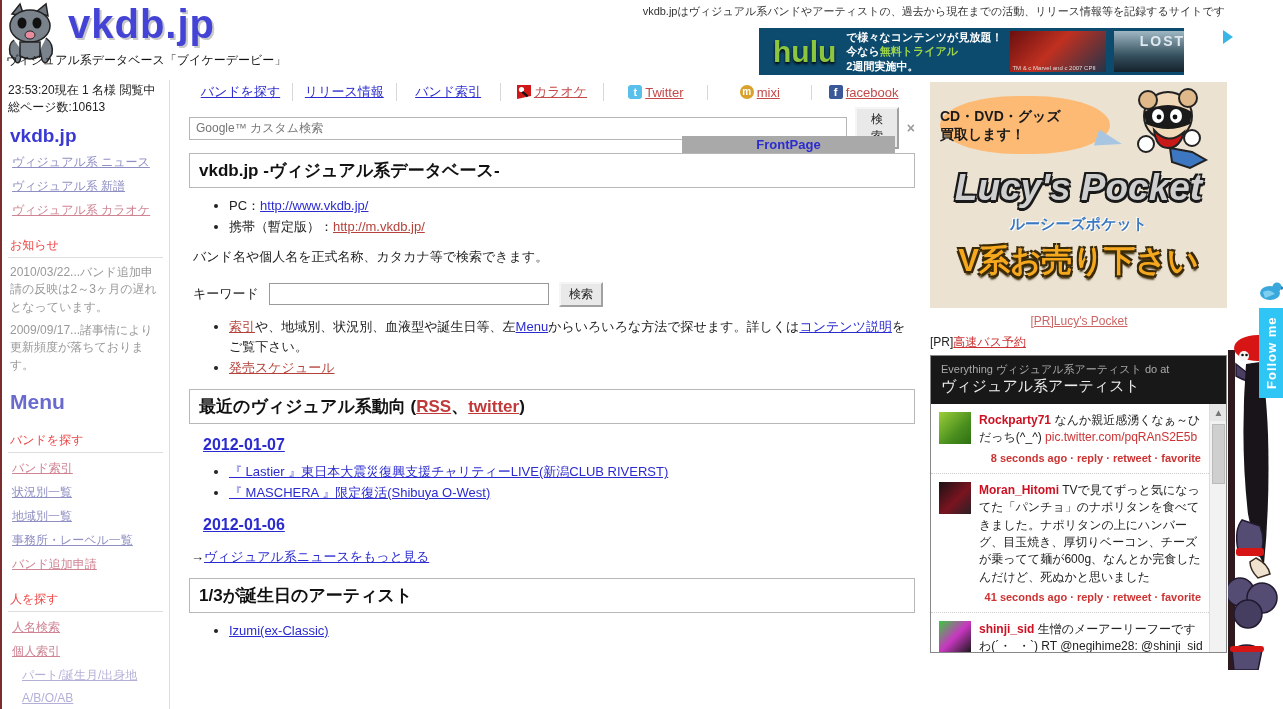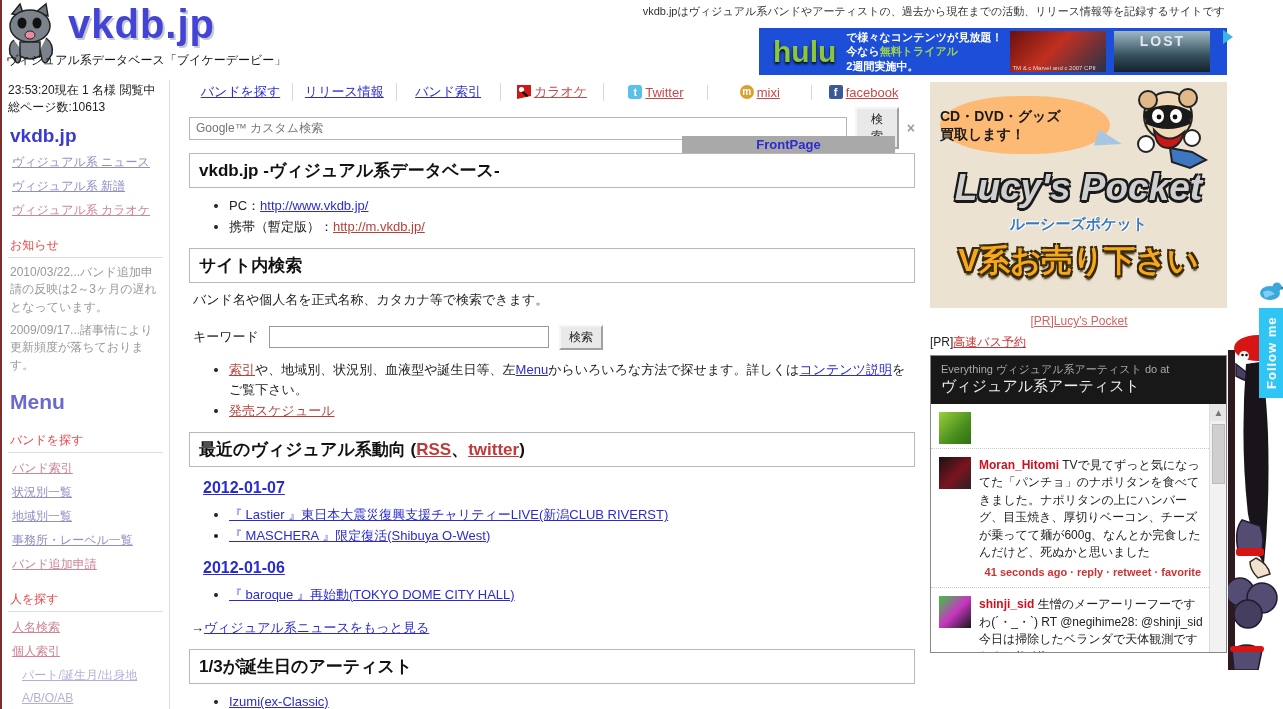--- a/index.html
+++ b/index.html
@@ -8,21 +8,21 @@
   .page { position:relative; width:1283px; height:709px; border-left:2px solid #7b2d2d; overflow:hidden; background:#fff; }
 
   
   .header { position:absolute; top:0; left:0; width:100%; height:78px; background:#fff; }
   .cat-logo { position:absolute; top:2px; left:4px; width:56px; height:62px; }
   .brand { position:absolute; top:2px; left:66px; font-size:40px; font-weight:bold; color:#4343d6; text-shadow:2px 2px 0 #c9c9c9; letter-spacing:1px; }
   .brand-sub { position:absolute; top:52px; left:4px; font-size:12px; color:#111; }
   .tagline { position:absolute; top:4px; right:58px; font-size:11px; color:#333; }
 
   
-  .hulu { position:absolute; top:28px; left:757px; width:468px; height:47px; background:#1d4ed8; display:flex; align-items:center; overflow:hidden; }
+  .hulu { position:absolute; top:28px; left:757px; width:425px; height:47px; background:#0c4a6e; display:flex; align-items:center; overflow:hidden; }
   .hulu-brand { font-size:30px; font-weight:bold; color:#8cc63f; margin:0 10px 0 14px; text-shadow:0 2px 3px #000; }
   .hulu-copy { font-size:11px; line-height:1.3; color:#fff; font-weight:bold; white-space:nowrap; }
   .hulu-copy .em { color:#9ed44c; }
   .hulu-thumb { width:96px; height:41px; margin-left:8px; position:relative; flex:none; }
   .thumb1 { background:linear-gradient(135deg,#6a1010 0%,#c03020 45%,#24344a 100%); }
   .thumb2 { background:linear-gradient(180deg,#9fb8c4 0%,#35505e 60%,#15222b 100%); }
   .thumb-cap { position:absolute; bottom:1px; left:2px; right:2px; font-size:6px; color:#ddd; white-space:nowrap; overflow:hidden; }
   .thumb2 .big { position:absolute; top:2px; left:50%; transform:translateX(-50%); font-size:14px; font-weight:bold; color:#dfe9ee; letter-spacing:2px; }
   .hulu-play { position:absolute; top:30px; right:50px; width:0; height:0; border-left:10px solid #38b6e8; border-top:7px solid transparent; border-bottom:7px solid transparent; }
 
@@ -221,21 +221,20 @@
     <div class="fronttab">FrontPage</div>
 
     <div class="content">
       <div class="hbox">vkdb.jp -ヴィジュアル系データベース-</div>
 
       <ul class="blist">
         <li><span>PC：</span><a class="lblue">http://www.vkdb.jp/</a></li>
         <li><span>携帯（暫定版）：</span><a class="lred">http://m.vkdb.jp/</a></li>
       </ul>
 
-      <div class="hbox">サイト内検索</div>
       <div class="ptext">バンド名や個人名を正式名称、カタカナ等で検索できます。</div>
 
       <div class="kw-row">
         <span>キーワード</span>
         <input class="kw-input" type="text" style="">
         <button class="btn">検索</button>
       </div>
 
       <ul class="blist">
         <li><a class="lred">索引</a><span>や、地域別、状況別、血液型や誕生日等、左</span><a class="lblue">Menu</a><span>からいろいろな方法で探せます。詳しくは</span><a class="lblue">コンテンツ説明</a><span>をご覧下さい。</span></li>
@@ -244,23 +243,20 @@
 
       <div class="hbox"><span>最近のヴィジュアル系動向</span><span> (</span><a class="red-b">RSS</a><span>、</span><a class="red-b">twitter</a><span>)</span></div>
 
       <div class="date-h"><a>2012-01-07</a></div>
       <ul class="blist">
         <li><a class="lblue">『 Lastier 』東日本大震災復興支援チャリティーLIVE(新潟CLUB RIVERST)</a></li>
         <li><a class="lblue">『 MASCHERA 』限定復活(Shibuya O-West)</a></li>
       </ul>
 
       <div class="date-h"><a>2012-01-06</a></div>
-      <ul class="blist">
-        <li><a class="lblue">『 baroque 』再始動(TOKYO DOME CITY HALL)</a></li>
-      </ul>
 
       <div class="more"><span>→</span><a class="lblue">ヴィジュアル系ニュースをもっと見る</a></div>
 
       <div class="gap"></div>
       <div class="hbox">1/3が誕生日のアーティスト</div>
       <ul class="blist">
         <li><a class="lblue">Izumi(ex-Classic)</a></li>
 
       </ul>
     </div>
@@ -296,20 +292,25 @@
     <div class="pr2"><span>[PR]</span><a>高速バス予約</a></div>
 
     <div class="twidget">
       <div class="tw-head">
         <div class="tw-head-small">Everything ヴィジュアル系アーティスト do at</div>
         <div class="tw-head-large">ヴィジュアル系アーティスト</div>
       </div>
       <div class="tw-body">
         <div class="tweet">
           <div class="avatar av0"></div>
+          <div class="tweet-main">
+            <span class="tuser">Rockparty71</span>
+            <span>なんか親近感湧くなぁ～ひだっち(^_^) </span><a class="tlink">pic.twitter.com/pqRAnS2E5b</a>
+            <div class="tmeta">8 seconds ago · reply · retweet · favorite</div>
+          </div>
         </div>
         <div class="tweet">
           <div class="avatar av1"></div>
           <div class="tweet-main">
             <span class="tuser">Moran_Hitomi</span>
             <span>TVで見てずっと気になってた「パンチョ」のナポリタンを食べてきました。ナポリタンの上にハンバーグ、目玉焼き、厚切りベーコン、チーズが乗ってて麺が600g、なんとか完食したんだけど、死ぬかと思いました</span>
             <div class="tmeta">41 seconds ago · reply · retweet · favorite</div>
           </div>
         </div>
         <div class="tweet">

